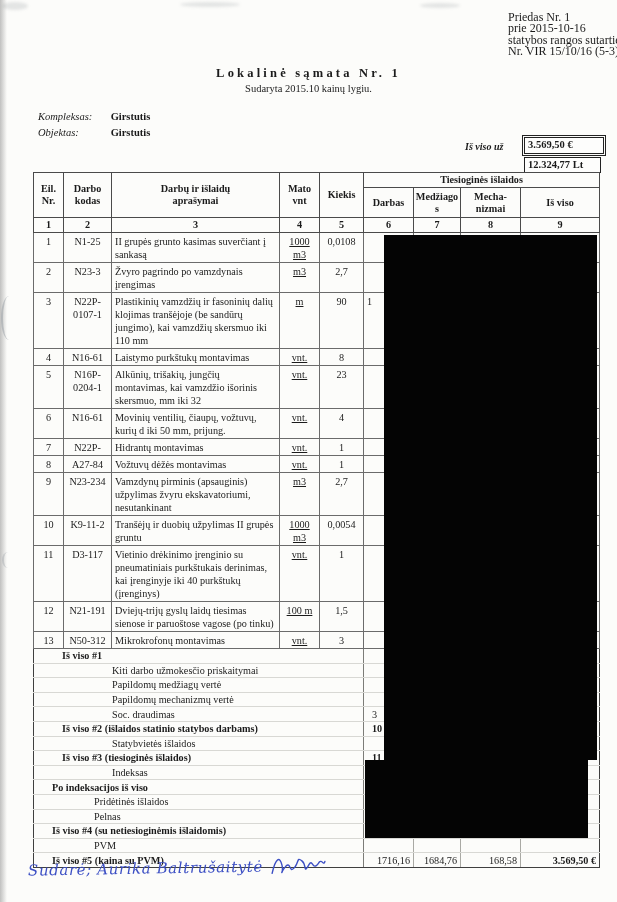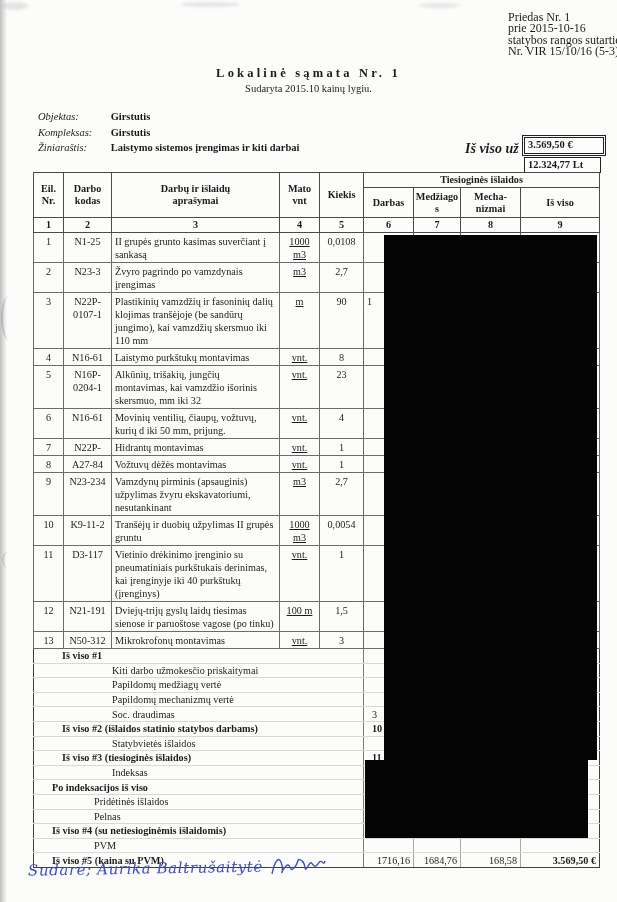--- a/index.html
+++ b/index.html
@@ -22,21 +22,21 @@
   .corner{position:absolute;left:508px;top:12px;font-size:12px;line-height:11.4px;white-space:nowrap;}
   .title{position:absolute;left:0;top:66px;width:100%;text-align:center;
          font-weight:bold;font-size:12.5px;letter-spacing:3.2px;}
   .subtitle{position:absolute;left:0;top:83px;width:100%;text-align:center;font-size:10.5px;}
 
   .meta{position:absolute;left:38px;top:111px;font-size:10.5px;}
   .meta-row{height:15.6px;}
   .meta-label{display:inline-block;width:70px;font-style:italic;}
   .meta-value{font-weight:bold;}
 
-  .total-label{position:absolute;left:465px;top:141px;font-size:14px;font-style:italic;font-weight:bold;}
+  .total-label{position:absolute;left:465px;top:141px;font-size:10px;font-style:italic;font-weight:bold;}
   .box{position:absolute;font-size:10.5px;font-weight:bold;background:#fdfdfc;
        border:1.2px solid #222;padding:1px 3px 0 3px;white-space:nowrap;}
   .box-eur{left:524px;top:137px;width:72px;height:14px;outline:1px solid #222;outline-offset:1px;}
   .box-lt{left:524px;top:157px;width:69px;height:13px;}
 
   table.est{
     position:absolute;left:33px;top:172px;width:566px;
     border-collapse:collapse;table-layout:fixed;
     font-size:10.2px;line-height:13px;
   }
@@ -101,30 +101,26 @@
     <div>prie 2015-10-16</div>
     <div>statybos rangos sutarties</div>
     <div>Nr. VIR 15/10/16 (5-3)</div>
   </div>
 
   <div class="title">Lokalinė sąmata Nr. 1</div>
   <div class="subtitle">Sudaryta 2015.10 kainų lygiu.</div>
 
   <div class="meta">
     <div class="meta-row">
-      <span class="meta-label">Objektas:</span>
-      <span class="meta-value">Girstutis</span>
-    </div>
-    <div class="meta-row">
       <span class="meta-label">Kompleksas:</span>
       <span class="meta-value">Girstutis</span>
     </div>
     <div class="meta-row">
-      <span class="meta-label">Žiniaraštis:</span>
-      <span class="meta-value">Laistymo sistemos įrengimas ir kiti darbai</span>
+      <span class="meta-label">Objektas:</span>
+      <span class="meta-value">Girstutis</span>
     </div>
   </div>
 
   <div class="total-label">Iš viso už</div>
   <div class="box box-eur">3.569,50 €</div>
   <div class="box box-lt">12.324,77 Lt</div>
 
   <table class="est">
     <colgroup>
       <col style="width:30px">

